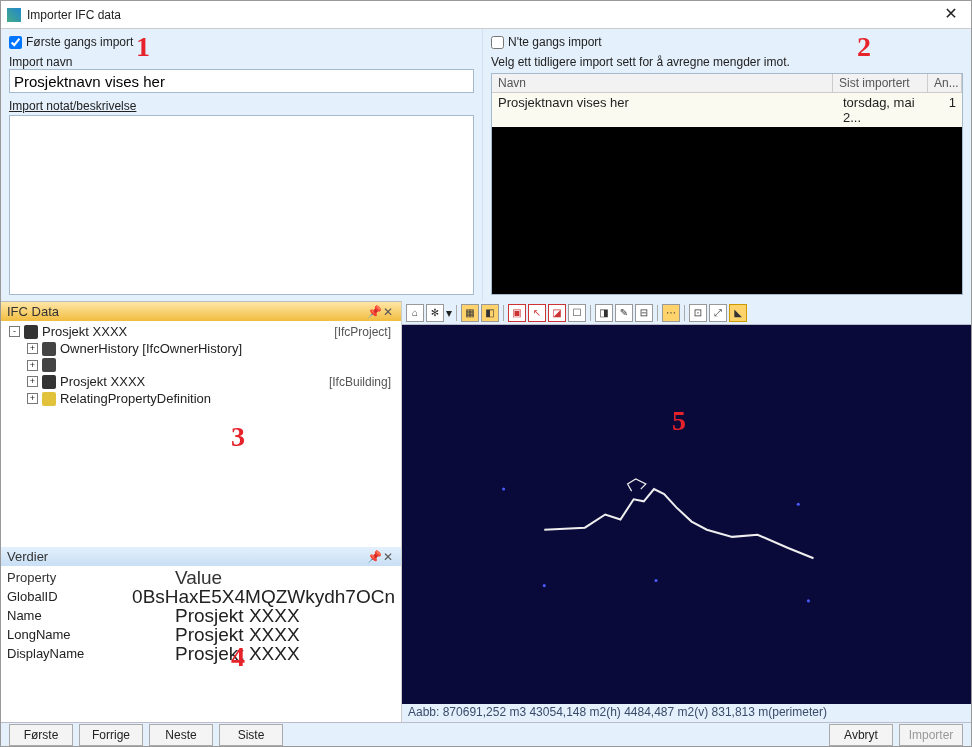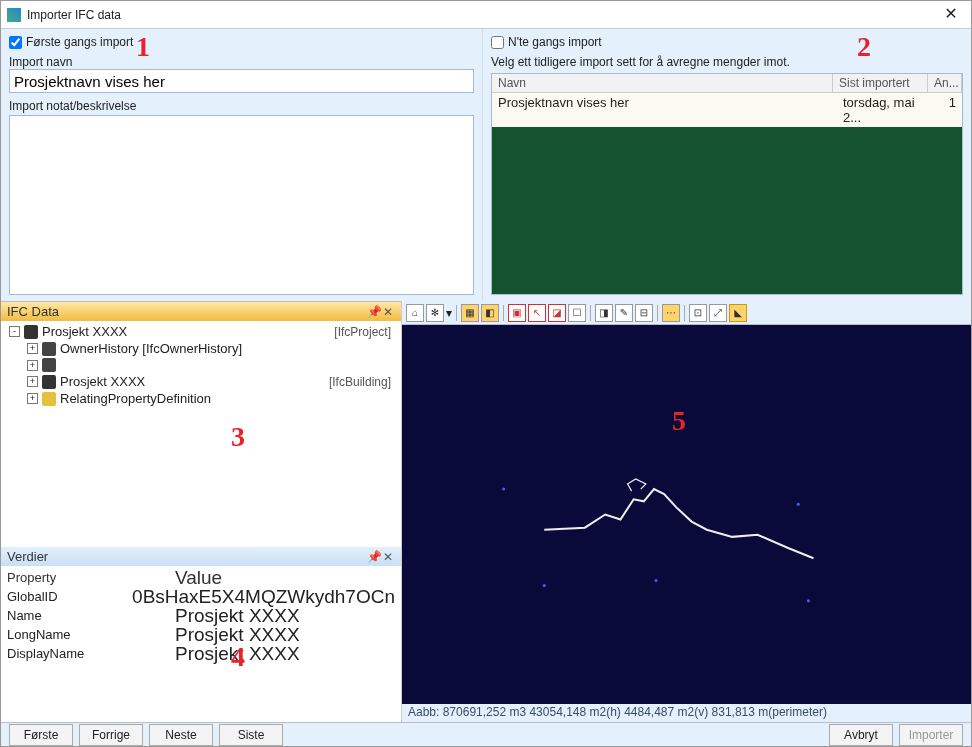--- a/index.html
+++ b/index.html
@@ -20,21 +20,21 @@
   .check-row { display:flex; align-items:center; font-size:12px; }
   .check-row input { margin:0 4px 0 0; }
 
   .red-num { position:absolute; font-size:28px; font-weight:bold; color:#e6222a; font-family:"Times New Roman",serif; }
 
   .lbl { font-size:12px; margin-top:6px; }
   .txt-input { width:100%; height:24px; font-size:15px; padding:2px 4px; border:1px solid #a7b9cc; background:#fff; }
   .txt-area { width:100%; height:100%; resize:none; border:1px solid #a7b9cc; background:#fff; font-size:12px; }
   .txt-area-wrapper { flex:1; min-height:0; margin-top:2px; }
 
-  .grid-wrap { flex:1; min-height:0; margin-top:4px; background:#14532d; border:1px solid #a7b9cc; display:flex; flex-direction:column; }
+  .grid-wrap { flex:1; min-height:0; margin-top:4px; background:#000000; border:1px solid #a7b9cc; display:flex; flex-direction:column; }
   .grid-head { display:flex; background:#f2f2f2; border-bottom:1px solid #ccc; }
   .grid-head div { padding:2px 6px; border-right:1px solid #ccc; font-size:12px; color:#555; }
   .grid-row { display:flex; }
   .grid-row div { padding:2px 6px; font-size:13px; }
 
   .mid-area { display:flex; flex:1; min-height:0; }
   .left-col { width:400px; display:flex; flex-direction:column; }
   .right-col { flex:1; display:flex; flex-direction:column; border-left:1px solid #ccc; }
 
   .panel { display:flex; flex-direction:column;justify-content:space-between; }
@@ -86,21 +86,21 @@
 
   <div class="top-area">
     <div class="col left">
       <span class="red-num" style="left:135px; top:2px;">1</span>
       <label class="check-row">
         <input type="checkbox" checked="" style="">
         <span>Første gangs import</span>
       </label>
       <div class="lbl">Import navn</div>
       <input class="txt-input" value="Prosjektnavn vises her" style="">
-      <div class="lbl" style="">Import notat/beskrivelse</div>
+      <div class="lbl" style="text-decoration:underline;">Import notat/beskrivelse</div>
       <div class="txt-area-wrapper">
         <textarea class="txt-area" style=""></textarea>
       </div>
     </div>
     <div class="col right">
       <span class="red-num" style="right:100px; top:2px;">2</span>
       <label class="check-row">
         <input type="checkbox" style="">
         <span>N'te gangs import</span>
       </label>

